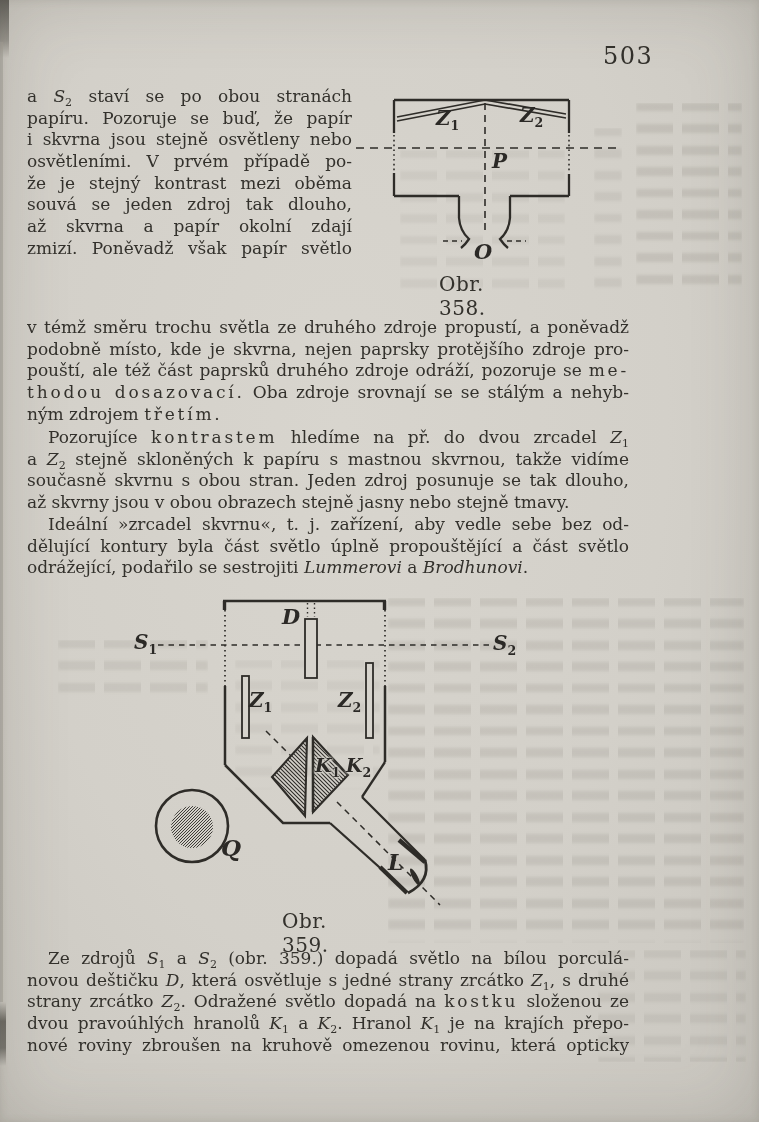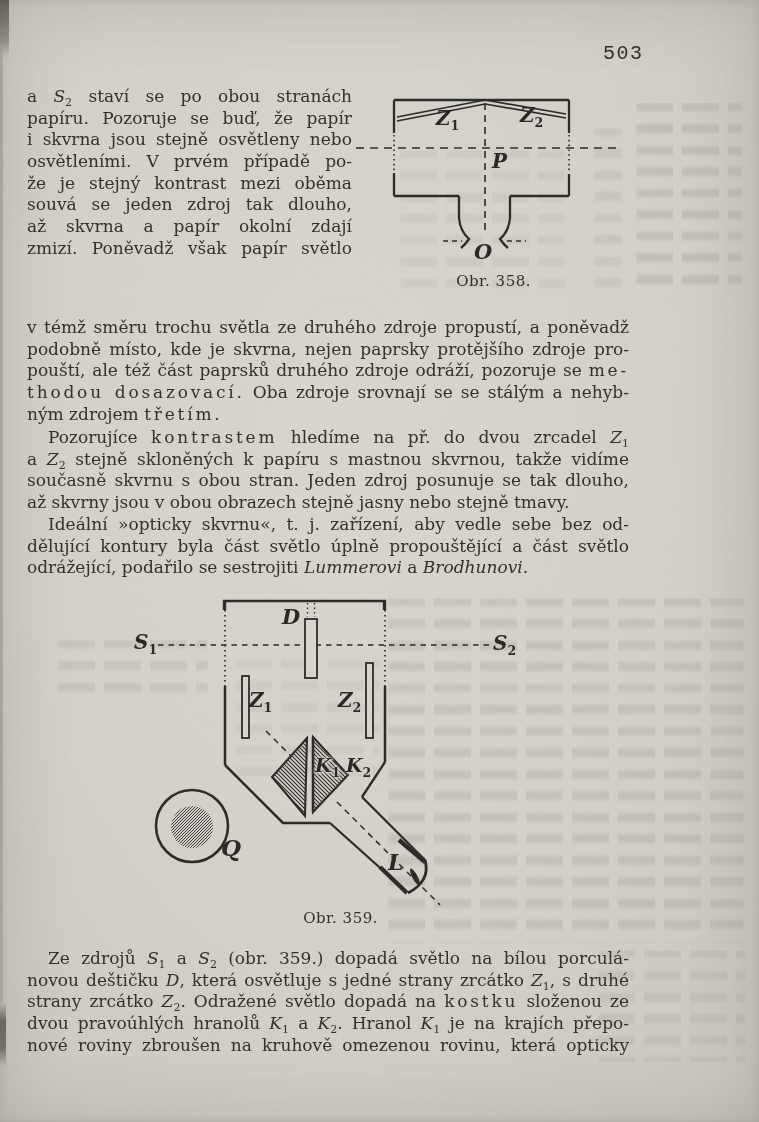--- a/index.html
+++ b/index.html
@@ -15,22 +15,22 @@
   .ind{text-indent:21px;}
   .sg-p{}
   .sg-i{font-style:italic;}
   .sg-sp{letter-spacing:2.8px;}
   .sg-sub{font-size:11px;vertical-align:-3.5px;font-style:normal;letter-spacing:0;}
   
   .fig-label{position:absolute;z-index:3;font-style:italic;font-weight:700;
              font-size:20px;color:#2b2926;line-height:1;}
   .fig-label .sg-sub{font-size:12.5px;vertical-align:-4.5px;font-weight:700;}
   .halo{text-shadow:0 0 2px #d5d2cb,0 0 3px #d5d2cb,0 0 4px #d5d2cb,1px 1px 2px #d5d2cb;padding-left:30px;}
-  .caption{position:absolute;z-index:3;font-size:15px;text-align:right;letter-spacing:.5px;}
-  .folio{position:absolute;z-index:3;font-size:20px;letter-spacing:1.5px;font-family:Liberation Mono, monospace;}
+  .caption{position:absolute;z-index:3;font-size:20px;text-align:left;letter-spacing:.5px;}
+  .folio{position:absolute;z-index:3;font-size:24px;letter-spacing:1.5px;}
   
   .figsvg{position:absolute;z-index:2;}
   
   .ghost{position:absolute;z-index:1;
       background:repeating-linear-gradient(180deg, rgba(118,113,104,.33) 0 8.5px, rgba(0,0,0,0) 8.5px 21.5px);
       -webkit-mask-image:repeating-linear-gradient(90deg,#000 0 37px,transparent 37px 46px);
       mask-image:repeating-linear-gradient(90deg,#000 0 37px,transparent 37px 46px);
       filter:blur(1.7px);opacity:.5;}
   
   .edge{position:absolute;z-index:5;pointer-events:none;}
@@ -75,21 +75,21 @@
     </div>
 
   <div class="tb" style="left:27px;top:427px;width:602px;">
       <div class="tl ind just"><span class="sg-p">Pozorujíce </span><span class="sg-sp">kontrastem</span><span class="sg-p"> hledíme na př. do dvou zrcadel </span><span class="sg-i">Z</span><span class="sg-sub">1</span></div>
       <div class="tl just"><span class="sg-p">a </span><span class="sg-i">Z</span><span class="sg-sub">2</span><span class="sg-p"> stejně skloněných k papíru s mastnou skvrnou, takže vidíme</span></div>
       <div class="tl just"><span class="sg-p">současně skvrnu s obou stran. Jeden zdroj posunuje se tak dlouho,</span></div>
       <div class="tl"><span class="sg-p">až skvrny jsou v obou obrazech stejně jasny nebo stejně tmavy.</span></div>
     </div>
 
   <div class="tb" style="left:27px;top:514px;width:602px;">
-      <div class="tl ind just"><span class="sg-p">Ideální »opticky skvrnu«, t. j. zařízení, aby vedle sebe bez od-</span></div>
+      <div class="tl ind just"><span class="sg-p">Ideální »zrcadel skvrnu«, t. j. zařízení, aby vedle sebe bez od-</span></div>
       <div class="tl just"><span class="sg-p">dělující kontury byla část světlo úplně propouštějící a část světlo</span></div>
       <div class="tl"><span class="sg-p">odrážející, podařilo se sestrojiti </span><span class="sg-i">Lummerovi</span><span class="sg-p"> a </span><span class="sg-i">Brodhunovi</span><span class="sg-p">.</span></div>
     </div>
 
   <div class="tb" style="left:27px;top:948px;width:602px;">
       <div class="tl ind just"><span class="sg-p">Ze zdrojů </span><span class="sg-i">S</span><span class="sg-sub">1</span><span class="sg-p"> a </span><span class="sg-i">S</span><span class="sg-sub">2</span><span class="sg-p"> (obr. 359.) dopadá světlo na bílou porculá-</span></div>
       <div class="tl just"><span class="sg-p">novou deštičku </span><span class="sg-i">D</span><span class="sg-p">, která osvětluje s jedné strany zrcátko </span><span class="sg-i">Z</span><span class="sg-sub">1</span><span class="sg-p">, s druhé</span></div>
       <div class="tl just"><span class="sg-p">strany zrcátko </span><span class="sg-i">Z</span><span class="sg-sub">2</span><span class="sg-p">. Odražené světlo dopadá na </span><span class="sg-sp">kostku</span><span class="sg-p"> složenou ze</span></div>
       <div class="tl just"><span class="sg-p">dvou pravoúhlých hranolů </span><span class="sg-i">K</span><span class="sg-sub">1</span><span class="sg-p"> a </span><span class="sg-i">K</span><span class="sg-sub">2</span><span class="sg-p">. Hranol </span><span class="sg-i">K</span><span class="sg-sub">1</span><span class="sg-p"> je na krajích přepo-</span></div>
       <div class="tl just"><span class="sg-p">nové roviny zbroušen na kruhově omezenou rovinu, která opticky</span></div>

